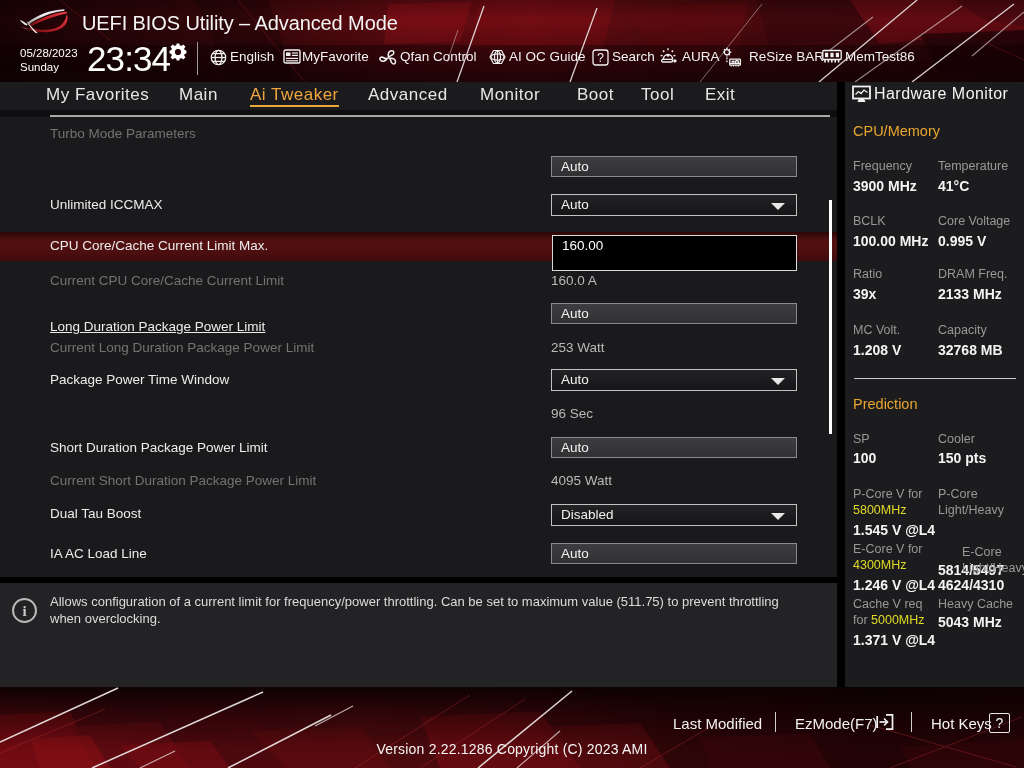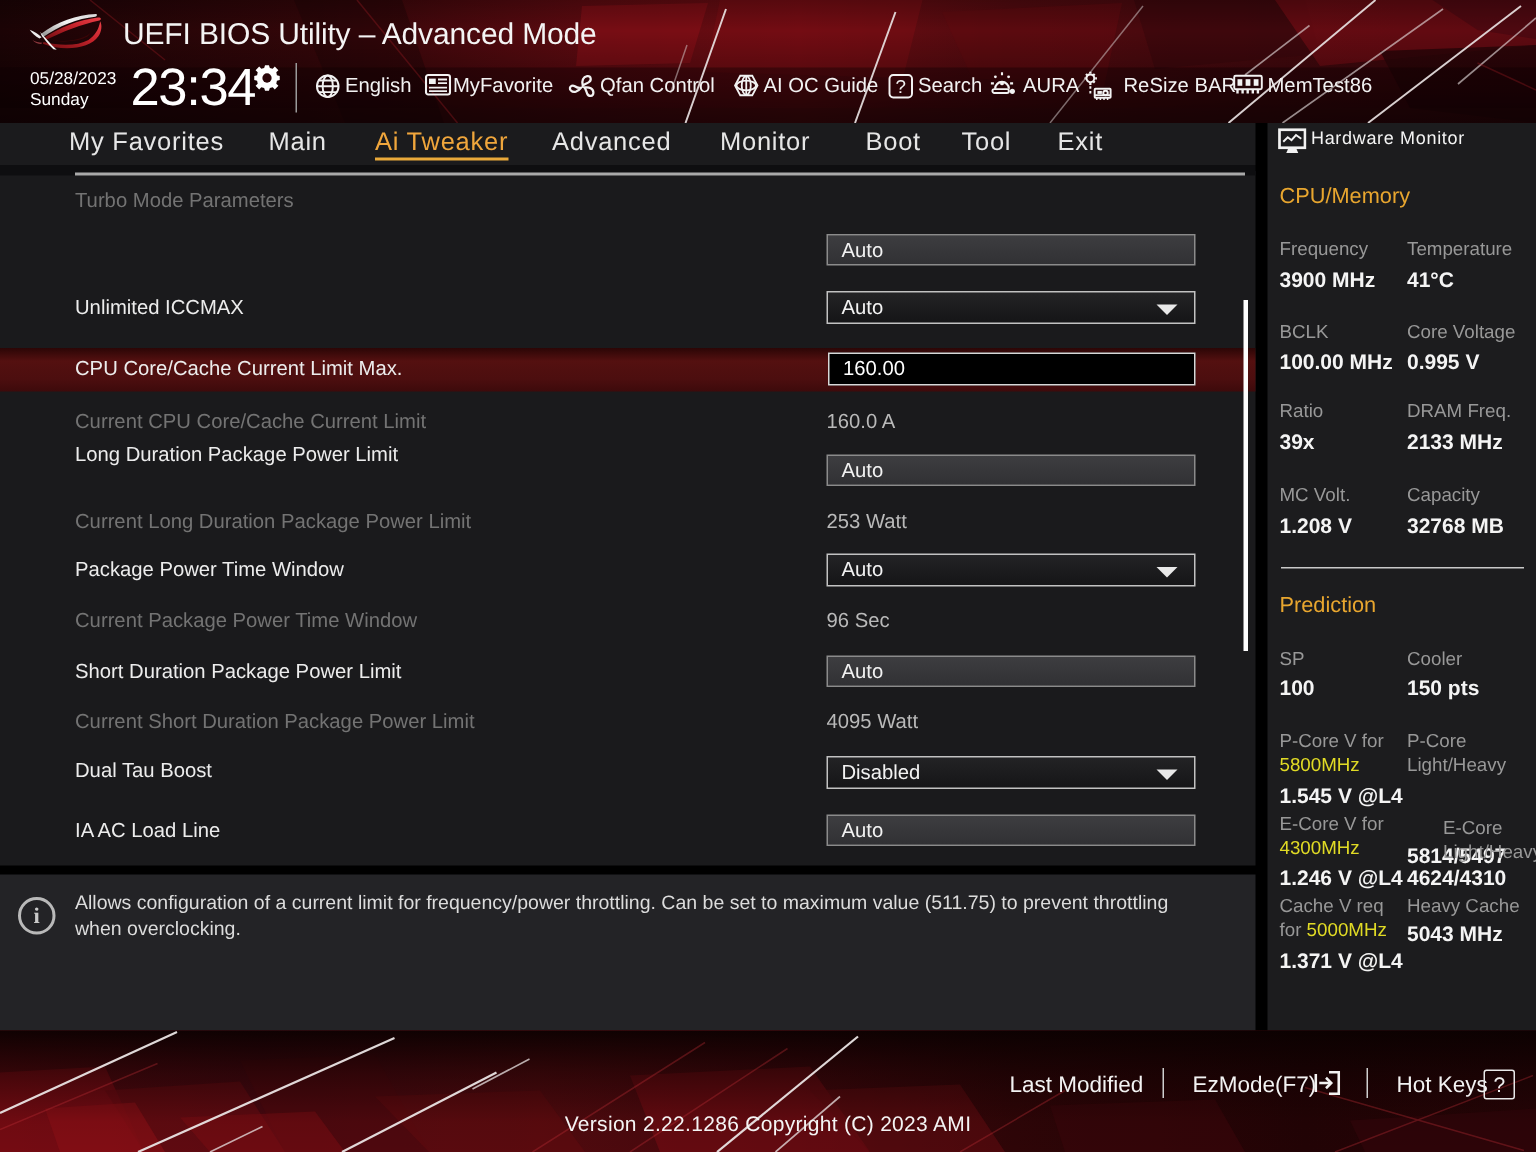--- a/index.html
+++ b/index.html
@@ -29,32 +29,32 @@
 #content { position:absolute; left:0; top:114px; width:837px; height:463px; background:#1a1a1c; }
 .lab { position:absolute; left:50px; font-size:13.5px; line-height:18px; color:#ececec; white-space:nowrap; }
 .glab { color:#737373; }
 .val { position:absolute; left:551px; font-size:13.5px; line-height:18px; color:#b9b9b9; }
 .ibox { position:absolute; left:551px; width:246px; height:21px; background:linear-gradient(#3d3d40,#313134);
   border:1px solid #8b8b8b; font-size:13.5px; line-height:19px; color:#f2f2f2; padding-left:9px; }
 .dbox { position:absolute; left:551px; width:246px; height:22px; background:linear-gradient(#232325,#151517);
   border:1px solid #c2c2c2; font-size:13.5px; line-height:20px; color:#f2f2f2; padding-left:9px; }
 .dbox .arr { position:absolute; right:11px; top:8px; width:0; height:0; border-left:7px solid transparent; border-right:7px solid transparent; border-top:7px solid #e8e8e8; }
 #hlrow { position:absolute; left:0; top:118px; width:837px; height:29px; background:linear-gradient(#2b0606,#541010 30%,#4c0e0f 72%,#3d0a0b); }
-.nbox { position:absolute; left:552px; top:121px; width:245px; height:22px; background:#000; border:1px solid #d8d8d8; font-size:13.5px; line-height:20px; color:#fff; padding-left:9px; }
+.nbox { position:absolute; left:552px; top:121px; width:245px; height:36px; background:#000; border:1px solid #d8d8d8; font-size:13.5px; line-height:20px; color:#fff; padding-left:9px; }
 #sbar { position:absolute; left:829px; top:86px; width:3px; height:234px; background:#fdfdfd; }
 
 
 #infobox { position:absolute; left:0; top:583px; width:837px; height:104px; background:#232326; }
 #infobox .icir { position:absolute; left:12px; top:15px; width:25px; height:25px; border:2px solid #b9b9b9; border-radius:50%;
   color:#c9c9c9; font-size:15px; font-weight:bold; text-align:center; line-height:22px; font-family:"Liberation Serif",serif; }
 #infobox .itxt { position:absolute; left:50px; top:11px; width:754px; font-size:13px; line-height:16.5px; color:#dcdcdc; }
 
 
 #rpanel { position:absolute; left:845px; top:82px; width:179px; height:605px; background:#1c1c1e; }
-#rpanel .hd { position:absolute; left:29px; top:2.5px; font-size:12px; letter-spacing:0.45px; color:#f4f4f4; }
+#rpanel .hd { position:absolute; left:29px; top:2.5px; font-size:16px; letter-spacing:0.45px; color:#f4f4f4; }
 .osec { position:absolute; left:8px; font-size:14.5px; color:#e8a62f; }
 .rl { position:absolute; font-size:12.5px; color:#989898; white-space:nowrap; line-height:16px; }
 .rv { position:absolute; font-size:14px; font-weight:bold; color:#f4f4f4; white-space:nowrap; }
 .c1 { left:8px; } .c2 { left:93px; }
 .yel { color:#e0da25; }
 #rpanel .divl { position:absolute; left:9px; top:296px; width:162px; height:1px; background:#c9c9c9; }
 
 
 #footer { position:absolute; left:0; top:687px; width:1024px; height:81px;
   background:linear-gradient(100deg,#2a0407 0%,#420810 18%,#57090f 34%,#6b0b12 48%,#4a080e 62%,#330609 80%,#2b0508 100%); }
@@ -275,30 +275,29 @@
   <div class="lab" style="top:82px;">Unlimited ICCMAX</div>
   <div class="dbox" style="top:80px;">Auto<span class="arr"></span></div>
 
   <div id="hlrow"></div>
   <div class="lab" style="top:123px;">CPU Core/Cache Current Limit Max.</div>
   <div class="nbox">160.00</div>
 
   <div class="lab glab" style="top:158px;">Current CPU Core/Cache Current Limit</div>
   <div class="val" style="top:158px;">160.0 A</div>
 
-  <div class="lab" style="top:180px;">Long Duration Package Power Limit</div>
+  <div class="lab" style="top:204px;text-decoration:underline;">Long Duration Package Power Limit</div>
   <div class="ibox" style="top:189px;">Auto</div>
 
   <div class="lab glab" style="top:225px;">Current Long Duration Package Power Limit</div>
   <div class="val" style="top:225px;">253 Watt</div>
 
   <div class="lab" style="top:257px;">Package Power Time Window</div>
   <div class="dbox" style="top:255px;">Auto<span class="arr"></span></div>
 
-  <div class="lab glab" style="top:291px;">Current Package Power Time Window</div>
   <div class="val" style="top:291px;">96 Sec</div>
 
   <div class="lab" style="top:325px;">Short Duration Package Power Limit</div>
   <div class="ibox" style="top:323px;">Auto</div>
 
   <div class="lab glab" style="top:358px;">Current Short Duration Package Power Limit</div>
   <div class="val" style="top:358px;">4095 Watt</div>
 
   <div class="lab" style="top:391px;">Dual Tau Boost</div>
   <div class="dbox" style="top:390px;">Disabled<span class="arr"></span></div>

